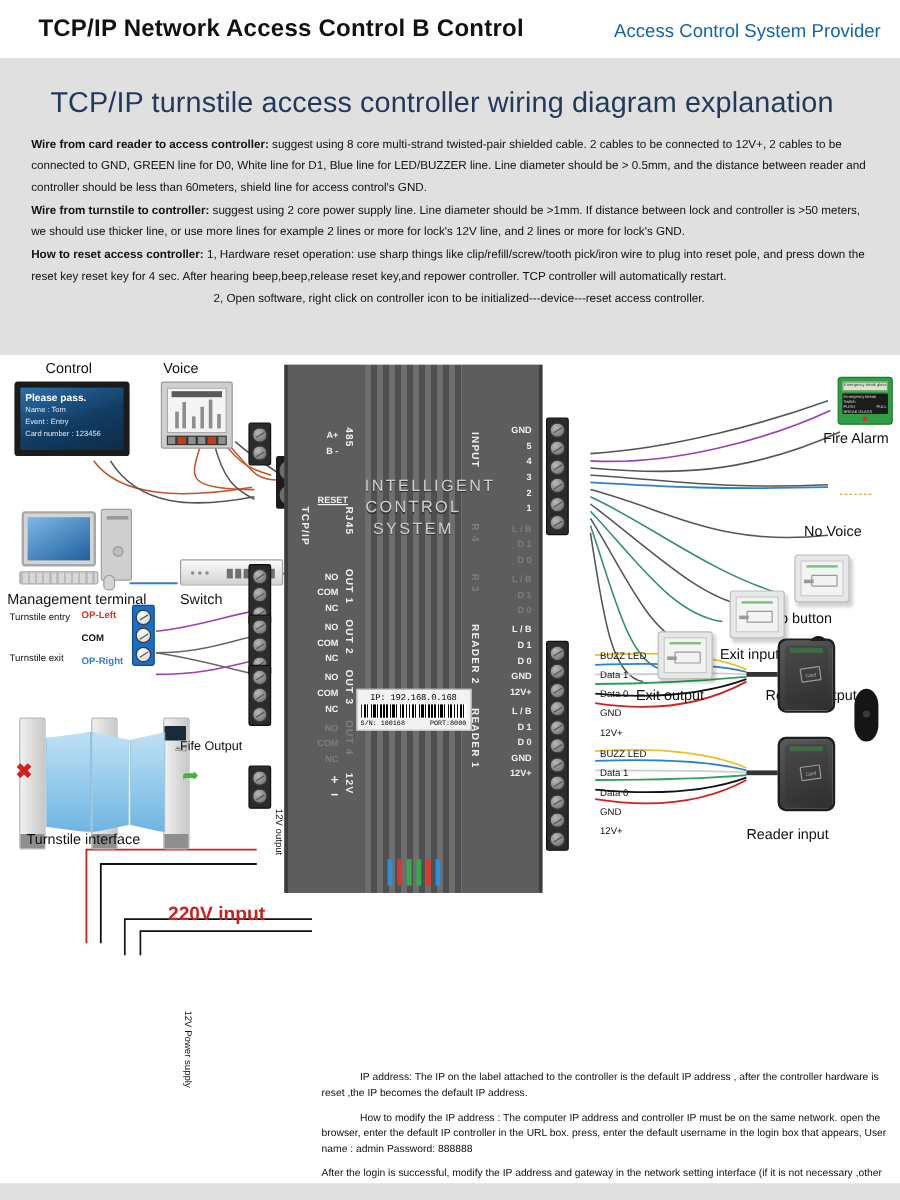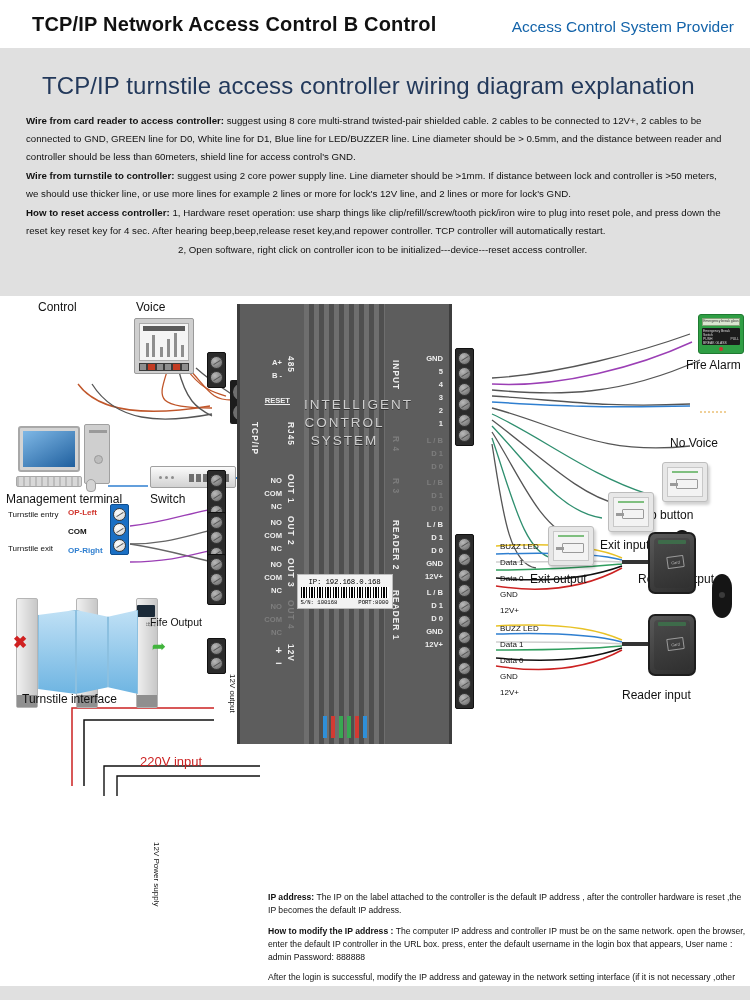--- a/index.html
+++ b/index.html
@@ -192,21 +192,21 @@
   .btn-dev .bar{ position:absolute; left:4px; top:3px; right:4px; height:2px; background:#7fbf7f;}
   .btn-dev .key{ position:absolute; left:8px; top:11px; width:22px; height:10px; border:1.5px solid #9a9a9a; border-radius:1px;}
   .btn-dev .key::after{content:"";position:absolute;left:-7px;top:3px;width:8px;height:3px;background:#9a9a9a;}
 
   .reader-dev { width:48px; height:62px; background:linear-gradient(155deg,#5a5a5a,#2e2e2e); border:2px solid #1e1e1e; border-radius:7px; padding:4px;}
   .reader-dev .scr { width:100%; height:100%; background:linear-gradient(160deg,#4a4a4a,#303030); border-radius:4px; position:relative;}
   .reader-dev .top { position:absolute; left:4px; right:4px; top:2px; height:4px; background:#3e6b4a; border-radius:1px;}
   .reader-dev .card { position:absolute; left:13px; top:18px; width:17px; height:12px; border:1px solid #9a9a9a; border-radius:1px; transform:rotate(-8deg); font-size:4px; color:#bbb; text-align:center; line-height:12px;}
 
   .bottomnote { position:absolute; left:268px; top:595px; width:480px; font-size:8.6px; color:#111; line-height:1.5;}
-  .bottomnote b { font-weight:bold; }
+  .bottomnote b { font-weight:normal;margin-left:32px; }
   .bottomnote p { margin-bottom: 8px; }
 
   .footerbar { position:absolute; left:0; bottom:0; width:750px; height:14px; background:#e0e0e0;}
   .vert-lbl { writing-mode: vertical-rl; }
 </style>
 </head>
 <body>
 
 <div class="topbar">
   <div class="brand-title">TCP/IP  Network Access Control  B  Control</div>
@@ -280,20 +280,28 @@
       <path d="M496,354 C560,354 600,352 622,350" stroke="#2f9e5e" stroke-width="1.5"></path>
       <path d="M496,362 C560,368 600,360 622,352" stroke="#111" stroke-width="1.5"></path>
       <path d="M496,370 C560,380 600,366 622,354" stroke="#cc2222" stroke-width="1.5"></path>
       <path d="M622,348 L648,348" stroke="#333" stroke-width="4"></path>
 
       <path d="M700,116 L728,116" stroke="#e0a030" stroke-width="1" stroke-dasharray="2 2"></path>
     </g>
   </svg>
 
   <div class="lbl" style="left:38px; top:4px;">Control</div>
+  <div class="dev display-dev" style="left:12px; top:22px;">
+    <div class="display-scr">
+      <div class="t1">Please pass.</div>
+      <div class="t2">Name : Tom</div>
+      <div class="t3">Event : Entry</div>
+      <div class="t4">Card number : 123456</div>
+    </div>
+  </div>
 
   <div class="lbl" style="left:136px; top:4px;">Voice</div>
   <div class="dev voice-dev" style="left:134px; top:22px;">
     <div class="voice-inner">
       <div class="voice-cap"></div>
       <i class="bar" style="left:6px;height:14px;"></i>
         <i class="bar" style="left:12px;height:22px;"></i>
       <i class="bar" style="left:20px;height:10px;"></i>
         <i class="bar" style="left:27px;height:18px;"></i>
       <i class="bar" style="left:34px;height:24px;"></i>
@@ -403,21 +411,21 @@
         <i style="background:#d23a32"></i>
         <i style="background:#2f8fd8"></i>
     </div>
 
     <div class="pincol pin-left" style="top:52px;">
       <div>A+</div>
       <div>B -</div>
     </div>
     <div class="vlabel" style="left:46px; top:52px;">485</div>
 
-    <div class="pincol pin-left" style="top:90px; width:48px; left:2px;text-decoration:underline;">
+    <div class="pincol pin-left" style="top:106px; width:48px; left:2px;text-decoration:underline;">
       <div>RESET</div>
     </div>
 
     <div class="vlabel" style="left:10px; top:118px;">TCP/IP</div>
     <div class="vlabel" style="left:46px; top:118px;">RJ45</div>
 
     <div class="pincol pin-left" style="top:170px;">
       <div>NO</div>
       <div>COM</div>
       <div>NC</div>
@@ -604,21 +612,21 @@
       </div>
   </div>
   <div class="dev reader-dev" style="left:648px; top:318px;">
     <div class="scr">
         <div class="top"></div>
       <div class="card">Card</div>
       </div>
   </div>
   <div class="lbl" style="left:622px; top:392px;">Reader  input</div>
 
-  <div class="lbl" style="left:140px; top:458px; color:#cc2222; font-weight:normal; font-size:13px;">220V  input</div>
+  <div class="lbl" style="left:140px; top:458px; color:#cc2222; font-weight:bold; font-size:16px;">220V  input</div>
 
   <div class="lbl lbl-sm vert-lbl" style="left:152px; top:546px;">12V Power supply</div>
 
   <div class="bottomnote">
     <p><b>IP address:</b><span>  The IP on the label attached to the controller is the default IP address , after the controller hardware is reset ,the IP becomes the default IP address.</span></p>
     <p><b>How to modify the IP address :</b><span> The computer IP address and controller IP must be on the same network. open the browser, enter the default IP controller in the URL box.  press, enter  the default username  in the login box that appears, User name : admin  Password: 888888</span></p>
     <p>After the login is successful, modify the IP address and gateway in the network setting interface (if it is not  necessary ,other  parameters do not need to be modified ),  save , restart  controller , complete  IP address modification .</p>
   </div>
 
   <div class="footerbar"></div>

